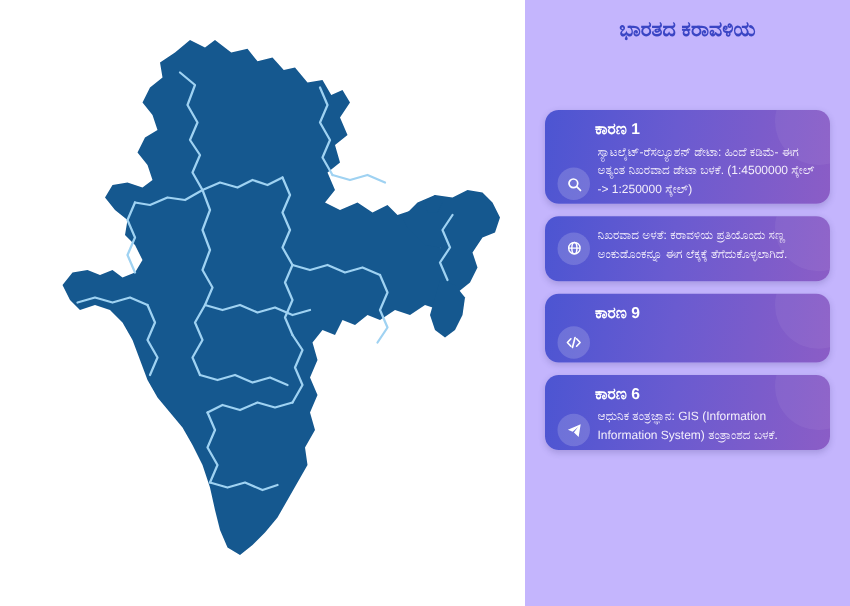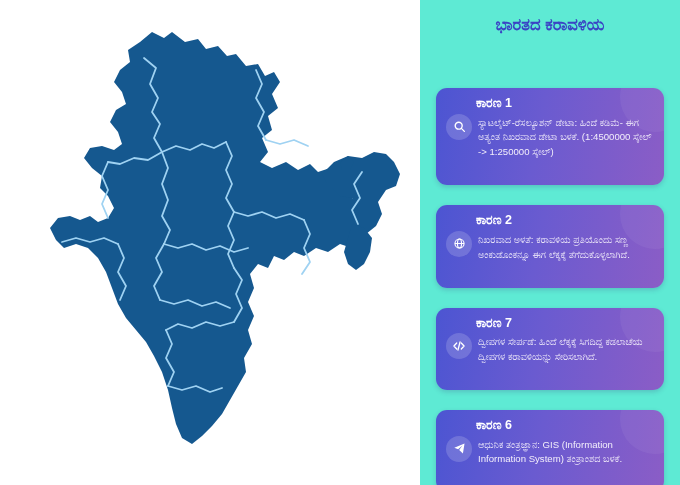--- a/index.html
+++ b/index.html
@@ -38,21 +38,21 @@
     display: block;
   }
 
   
   .content-panel {
     position: absolute;
     left: 420px;
     top: 0;
     width: 260px;
     height: 485px;
-    background: #5eead4;
+    background: #c4b5fd;
   }
 
   .headline {
     position: absolute;
     left: 0;
     top: 12px;
     width: 260px;
     text-align: center;
     color: #3a45c4;
     font-size: 16.5px;
@@ -67,25 +67,25 @@
 
   .cards {
     position: absolute;
     left: 0;
     top: 88px;
     width: 260px;
   }
 
   .card {
     position: relative;
-    margin: 0 16px 20px 16px;
+    margin: 0 16px 10px 16px;
     border-radius: 11px;
     background: linear-gradient(100deg, #4c55d2 0%, #6a5bd0 45%, #8b5dc6 100%);
     box-shadow: 0 2px 5px rgba(60,50,120,0.22);
-    padding: 8px 10px 25px 10px;
+    padding: 8px 10px 3px 10px;
     min-height: 52px;
     box-sizing: border-box;
     overflow: hidden;
   }
   .card::after {
     content: "";
     position: absolute;
     right: -26px;
     top: -26px;
     width: 70px;
@@ -98,21 +98,21 @@
   .card-title {
     color: #ffffff;
     font-size: 12.5px;
     font-weight: bold;
     margin: 0 0 3px 30px;
     line-height: 1.25;
   }
 
   .card-row {
     display: flex;
-    align-items: flex-start;
+    align-items: flex-end;
   }
 
   .card-icon {
     flex: 0 0 auto;
     width: 26px;
     height: 26px;
     border-radius: 50%;
     background: rgba(255,255,255,0.17);
     display: flex;
     align-items: center;
@@ -205,44 +205,42 @@
             <svg width="13" height="13" viewBox="0 0 16 16" fill="none" stroke="#ffffff" stroke-width="1.7" stroke-linecap="round">
               <circle cx="7" cy="7" r="4.3"></circle>
               <line x1="10.3" y1="10.3" x2="14" y2="14"></line>
             </svg>
           </div>
           <div class="card-text">ಸ್ಯಾಟಲೈಟ್-ರೆಸಲ್ಯೂಶನ್ ಡೇಟಾ: ಹಿಂದೆ ಕಡಿಮೆ- ಈಗ ಅತ್ಯಂತ ನಿಖರವಾದ ಡೇಟಾ ಬಳಕೆ. (1:4500000 ಸ್ಕೇಲ್ -&gt; 1:250000 ಸ್ಕೇಲ್)</div>
         </div>
       </div>
 
       <div class="card">
-        <div class="card-title">ಕಾರಣ 2</div>
         <div class="card-row">
           <div class="card-icon">
             <svg width="13" height="13" viewBox="0 0 16 16" fill="none" stroke="#ffffff" stroke-width="1.4">
               <circle cx="8" cy="8" r="5.6"></circle>
               <ellipse cx="8" cy="8" rx="2.5" ry="5.6"></ellipse>
               <line x1="2.4" y1="8" x2="13.6" y2="8"></line>
             </svg>
           </div>
           <div class="card-text">ನಿಖರವಾದ ಅಳತೆ: ಕರಾವಳಿಯ ಪ್ರತಿಯೊಂದು ಸಣ್ಣ ಅಂಕುಡೊಂಕನ್ನೂ ಈಗ ಲೆಕ್ಕಕ್ಕೆ ತೆಗೆದುಕೊಳ್ಳಲಾಗಿದೆ.</div>
         </div>
       </div>
 
       <div class="card">
-        <div class="card-title">ಕಾರಣ 7</div>
+        <div class="card-title">ಕಾರಣ 9</div>
         <div class="card-row">
           <div class="card-icon">
             <svg width="14" height="14" viewBox="0 0 16 16" fill="none" stroke="#ffffff" stroke-width="1.5" stroke-linecap="round" stroke-linejoin="round">
               <polyline points="5.4,4.6 2.2,8 5.4,11.4"></polyline>
               <polyline points="10.6,4.6 13.8,8 10.6,11.4"></polyline>
               <line x1="9.2" y1="3.4" x2="6.8" y2="12.6"></line>
             </svg>
           </div>
-          <div class="card-text">ದ್ವೀಪಗಳ ಸೇರ್ಪಡೆ: ಹಿಂದೆ ಲೆಕ್ಕಕ್ಕೆ ಸಿಗದಿದ್ದ ಕಡಲಾಚೆಯ ದ್ವೀಪಗಳ ಕರಾವಳಿಯನ್ನು ಸೇರಿಸಲಾಗಿದೆ.</div>
         </div>
       </div>
 
       <div class="card">
         <div class="card-title">ಕಾರಣ 6</div>
         <div class="card-row">
           <div class="card-icon">
             <svg width="13" height="13" viewBox="0 0 16 16" fill="#ffffff">
               <path d="M14.2 1.8 L1.6 7.1 L6.3 9.0 L11.6 4.4 L7.6 9.9 L12.2 14.2 Z"></path>
             </svg>

